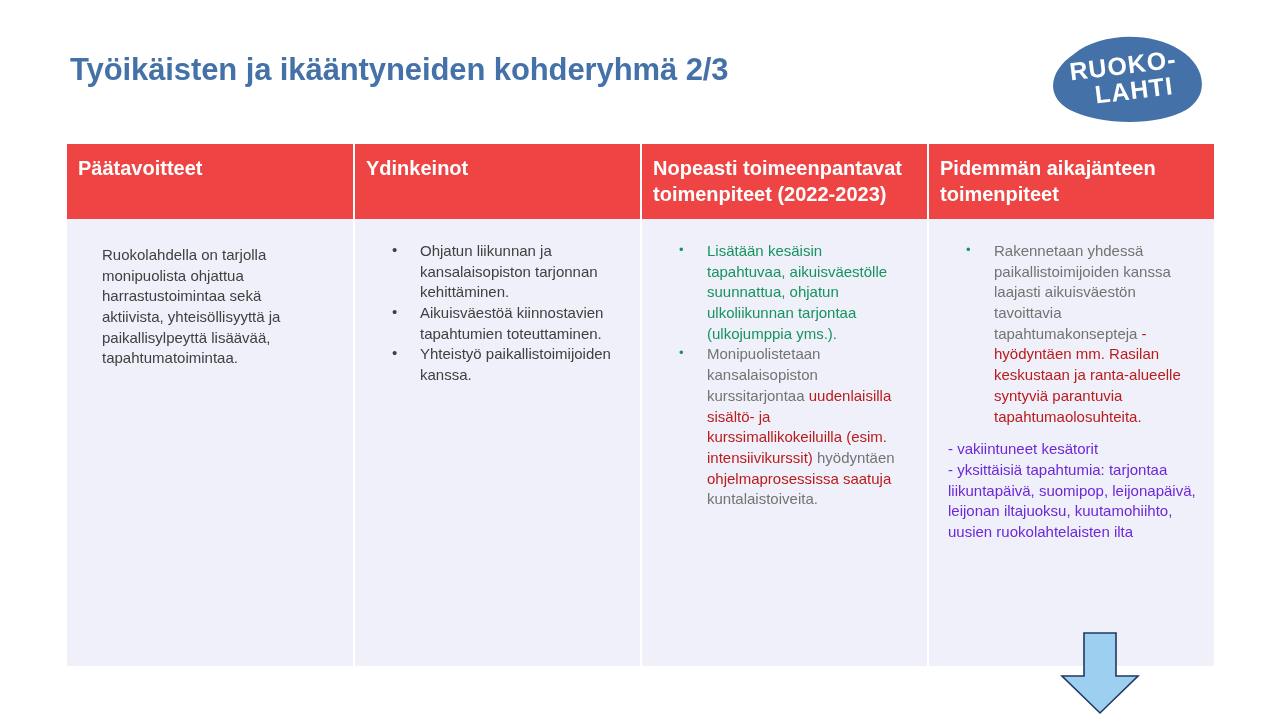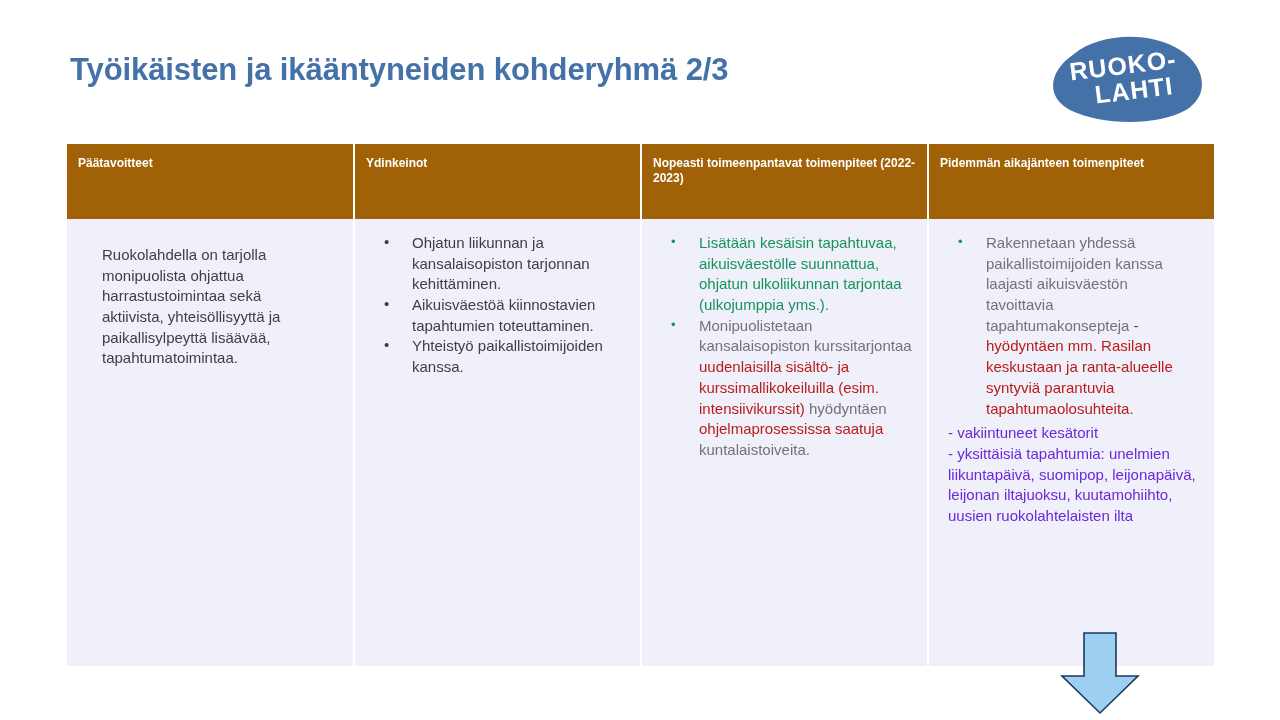--- a/index.html
+++ b/index.html
@@ -46,23 +46,23 @@
     height: 522px;
     border-collapse: collapse;
     table-layout: fixed;
   }
   #objectives-table col.c1 { width: 287px; }
   #objectives-table col.c2 { width: 287px; }
   #objectives-table col.c3 { width: 287px; }
   #objectives-table col.c4 { width: 286px; }
 
   #objectives-table thead th {
-    background: #a16207;
+    background: #ef4444;
     color: #ffffff;
-    font-size: 12px;
+    font-size: 20px;
     font-weight: bold;
     text-align: left;
     vertical-align: top;
     padding: 12px 11px 0 11px;
     height: 63px;
     border-right: 2px solid #ffffff;
     line-height: 1.28;
   }
   #objectives-table thead th:last-child { border-right: none; }
 
@@ -77,21 +77,21 @@
   }
   #objectives-table tbody td:last-child { border-right: none; }
 
   
   .plain-para {
     margin: 16px;
     padding: 0 0 0 8px;
     color: #404040;
   }
   ul.bullets {
-    margin: 4px;
+    margin: 12px;
     padding: 0 0 0 8px;
     list-style: none;
   }
   ul.bullets > li {
     position: relative;
     padding-left: 34px;
     margin: 0 0 0 0;
   }
   ul.bullets > li::before {
     content: "\2022";
@@ -182,21 +182,21 @@
       </td>
 
       <td>
         <ul class="bullets green">
           <li>
             <span class="seg-green">Rakennetaan yhdessä paikallistoimijoiden kanssa laajasti aikuisväestön tavoittavia tapahtumakonsepteja</span><span class="seg-orange"> - hyödyntäen mm. Rasilan keskustaan ja ranta-alueelle syntyviä parantuvia tapahtumaolosuhteita.</span>
           </li>
         </ul>
         <div class="dash-list">
           <div class="dash-line">- vakiintuneet kesätorit</div>
-          <div class="dash-line">-  yksittäisiä tapahtumia: unelmien liikuntapäivä, suomipop, leijonapäivä, leijonan iltajuoksu, kuutamohiihto, uusien ruokolahtelaisten ilta</div>
+          <div class="dash-line">-  yksittäisiä tapahtumia: tarjontaa liikuntapäivä, suomipop, leijonapäivä, leijonan iltajuoksu, kuutamohiihto, uusien ruokolahtelaisten ilta</div>
         </div>
       </td>
 
     </tr>
   </tbody>
 </table>
 
 <div id="down-arrow">
   <svg width="86" height="86" viewBox="0 0 86 86" xmlns="http://www.w3.org/2000/svg">
     <polygon points="27,3 59,3 59,46 81,46 43,83 5,46 27,46" fill="#9dd0f0" stroke="#1f3864" stroke-width="1.6" stroke-linejoin="miter"></polygon>

